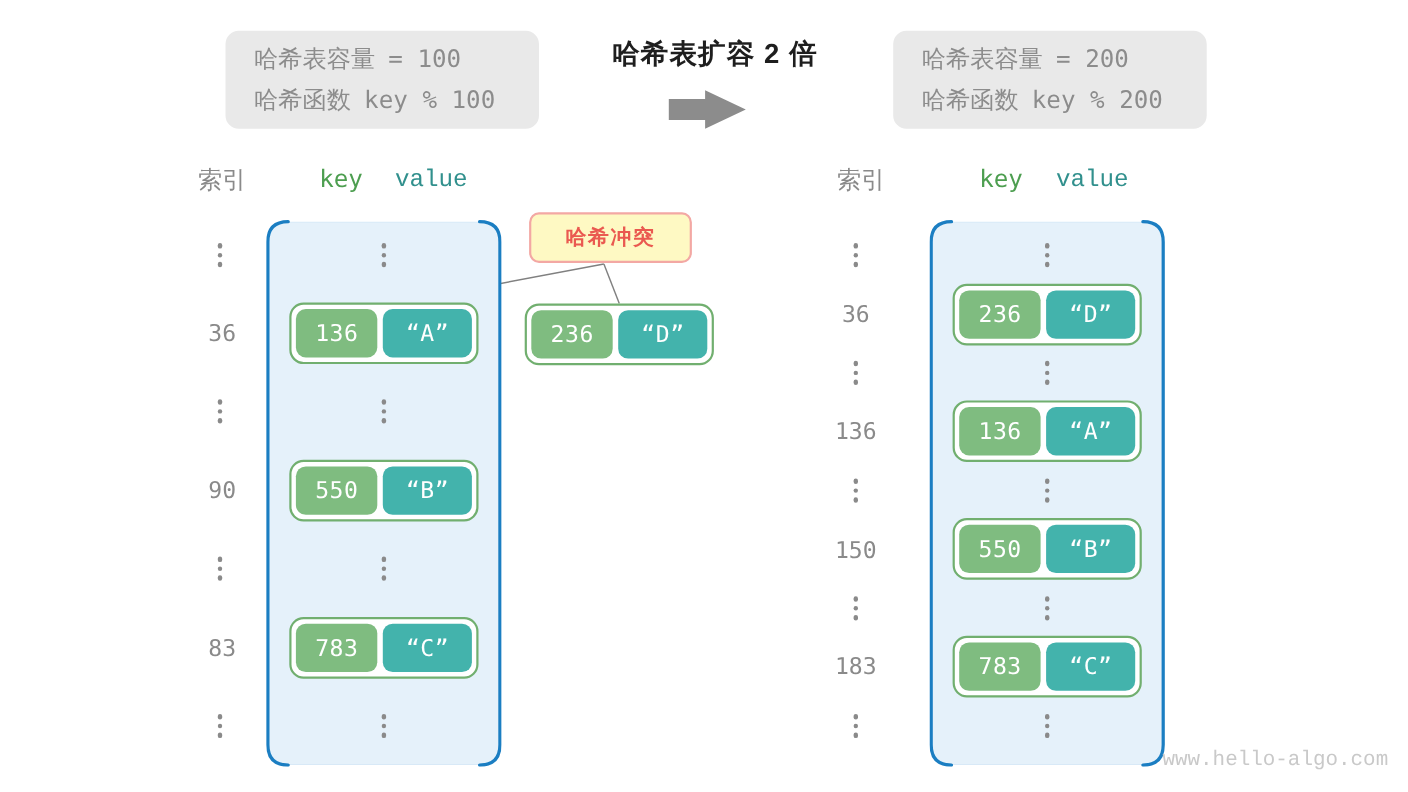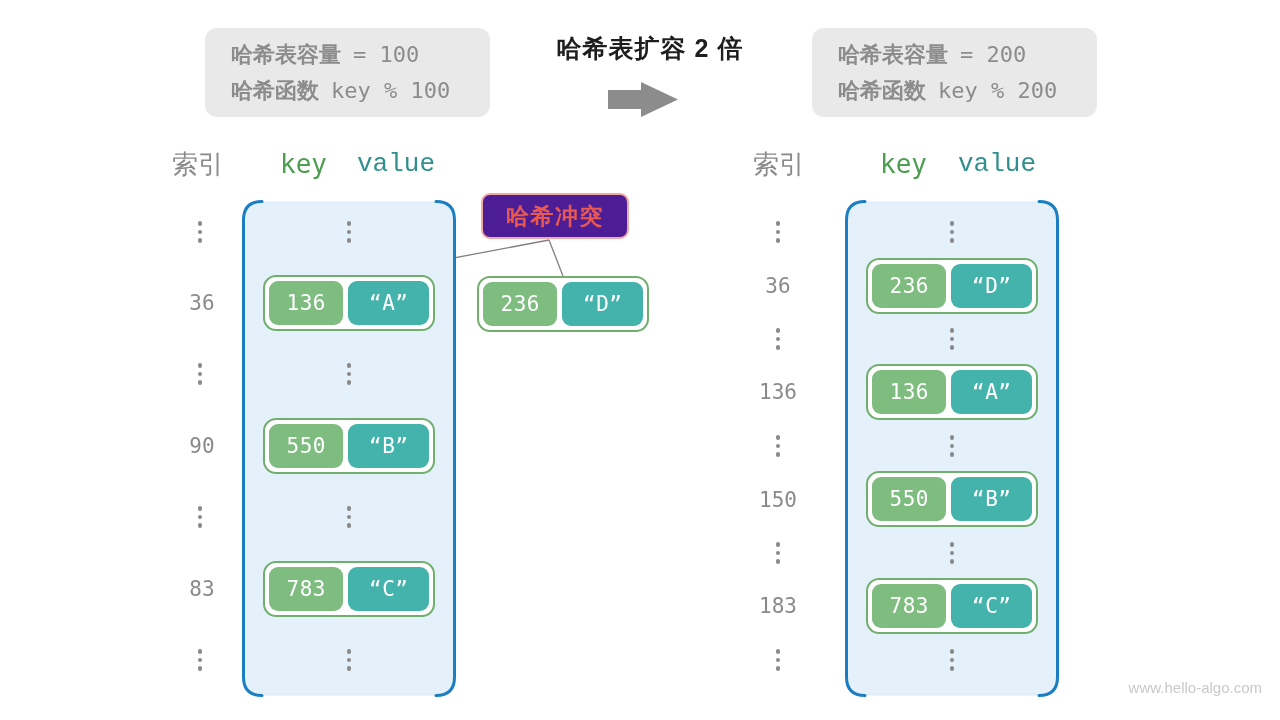--- a/index.html
+++ b/index.html
@@ -5,28 +5,28 @@
   html,body{margin:0;padding:0;background:#ffffff;}
   .canvas{position:relative;width:1280px;height:720px;background:#ffffff;overflow:hidden;
           font-family:"Liberation Sans",sans-serif;}
   .overlay{position:absolute;left:0;top:0;width:1280px;height:720px;pointer-events:none;}
 
   
   .infobox{position:absolute;width:285px;height:89px;background:#E9E9E9;border-radius:12px;
            color:#8C8C8C;display:flex;flex-direction:column;justify-content:center;
            padding-left:26px;box-sizing:border-box;gap:4px;}
   .ib-line{font-size:22px;line-height:32px;white-space:nowrap;}
-  .ib-label{font-weight:bold;text-align:center;}
+  .ib-label{font-weight:normal;text-align:center;}
   .ib-mono{font-family:"DejaVu Sans Mono",monospace;margin-left:12px;}
 
   .title{position:absolute;left:520px;top:32px;width:260px;text-align:center;
          font-size:25px;font-weight:bold;color:#1E1E1E;letter-spacing:1px;}
 
   
-  .hdr{position:absolute;top:150px;height:28px;line-height:28px;font-size:26px;}
+  .hdr{position:absolute;top:150px;height:28px;line-height:28px;font-size:22px;text-align:center;}
   .hdr-idx{color:#8A8A8A;}
   .hdr-key{font-family:"DejaVu Sans Mono",monospace;color:#4D9E50;}
   .hdr-val{font-family:Liberation Mono, monospace;color:#31908D;}
 
   
   .bucket{position:absolute;top:200px;width:214px;height:497px;}
   .bucket svg{position:absolute;left:0;top:0;}
 
   
   .idx{position:absolute;width:60px;height:28px;line-height:28px;text-align:center;
@@ -37,27 +37,27 @@
 
   
   .entry{position:absolute;width:172px;height:56px;background:#ffffff;border:2px solid #71AF6F;
          border-radius:13px;box-sizing:border-box;display:flex;gap:5px;padding:4px;}
   .kbox,.vbox{flex:1;border-radius:9px;display:flex;align-items:center;justify-content:center;
          color:#ffffff;font-family:"DejaVu Sans Mono",monospace;font-size:21px;letter-spacing:0.5px;}
   .kbox{background:#7FBC80;flex-basis:48%;}
   .vbox{background:#43B3AC;flex-basis:52%;}
 
   
-  .collision{position:absolute;left:481px;top:193px;width:148px;height:46px;background:#4c1d95;
+  .collision{position:absolute;left:481px;top:193px;width:148px;height:46px;background:#fef9c3;
              border:2px solid #F3A8A4;border-radius:9px;box-sizing:border-box;
              display:flex;align-items:center;justify-content:center;
-             font-size:23px;font-weight:bold;color:#EA5950;letter-spacing:1.5px;font-family:Liberation Serif, serif;}
-
-  .watermark{position:absolute;right:18px;top:679px;font-family:Liberation Sans, sans-serif;
-             font-size:15px;color:#C9C9C9;}
+             font-size:19px;font-weight:bold;color:#EA5950;letter-spacing:1.5px;font-family:Liberation Serif, serif;}
+
+  .watermark{position:absolute;right:18px;top:679px;font-family:Liberation Mono, monospace;
+             font-size:19px;color:#C9C9C9;}
 </style>
 </head>
 <body>
 
 <div class="canvas">
 
   <svg class="overlay" viewBox="0 0 1280 720">
     <line x1="549" y1="240" x2="358" y2="276" stroke="#808080" stroke-width="1.3"></line>
     <line x1="549" y1="240" x2="563" y2="276" stroke="#808080" stroke-width="1.3"></line>
   </svg>

